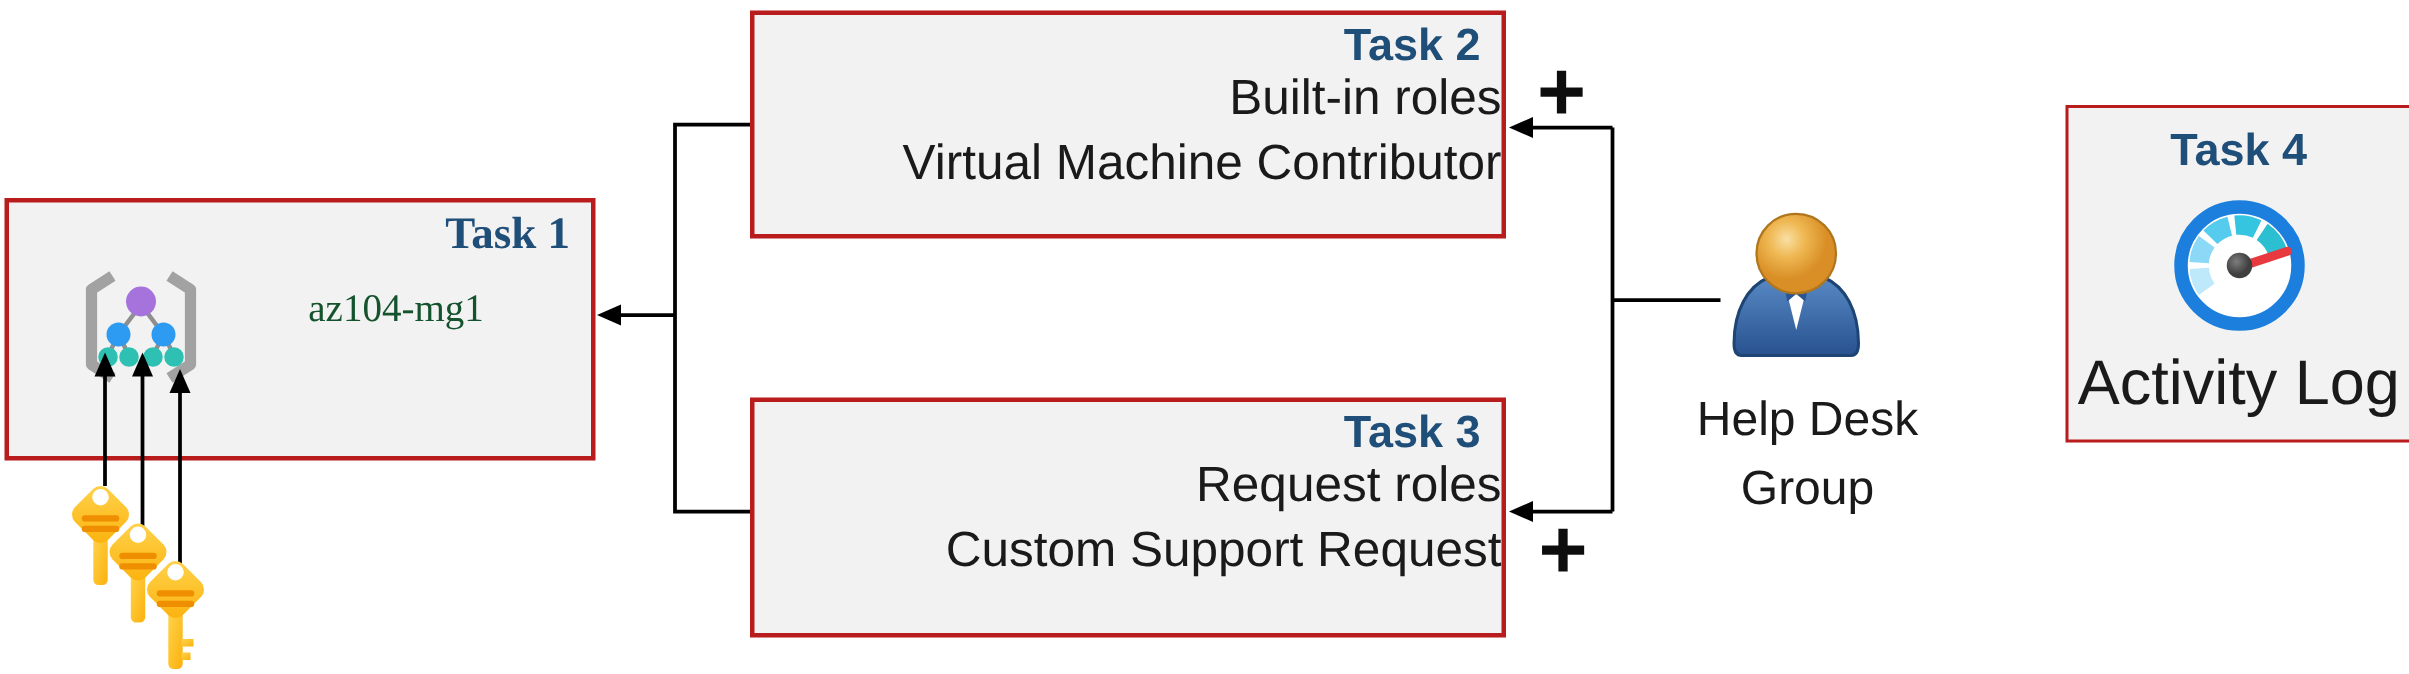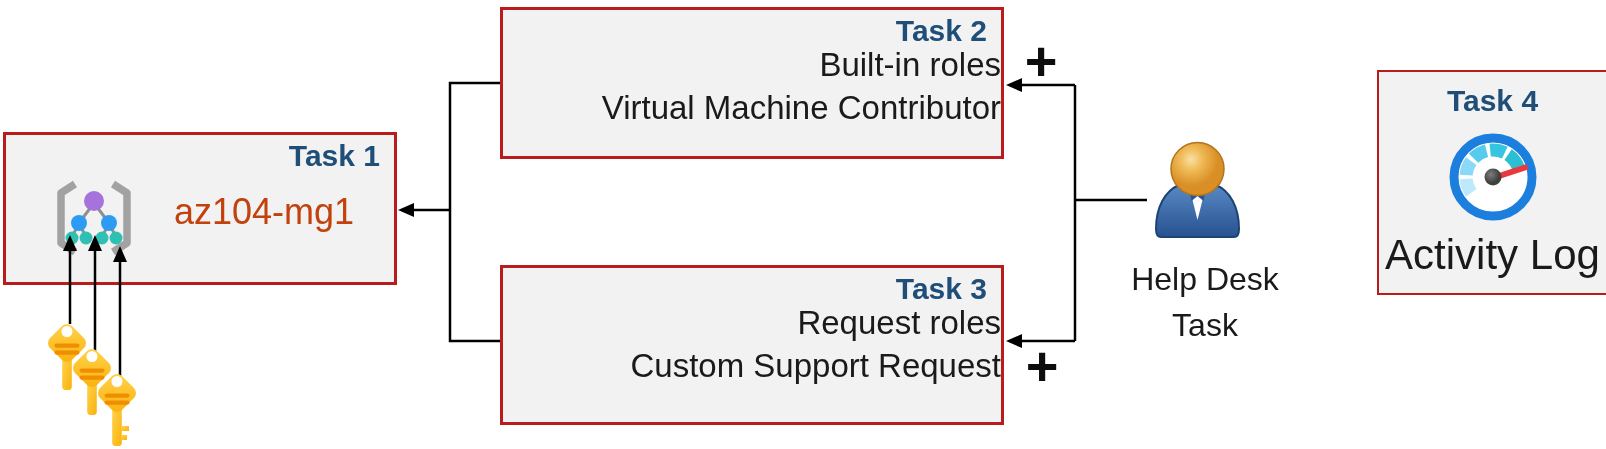--- a/index.html
+++ b/index.html
@@ -12,29 +12,29 @@
     box-sizing:border-box; z-index:1;
   }
   .badge {
     position:absolute; top:4px; right:14px;
     font-weight:bold; font-size:30px; color:#1F4E79; white-space:nowrap;
   }
   .box-lines {
     position:absolute; left:0; right:0; top:33px; text-align:right;
     font-size:33px; line-height:43px; color:#1a1a1a; white-space:nowrap;
   }
-  .task1 { left:3px; top:132px; width:394px; height:153px; }
+  .task1 { left:3px; top:132px; width:394px; height:175px;font-family:Liberation Serif, serif; }
   .task2 { left:500px; top:7px;   width:504px; height:152px; }
   .task3 { left:500px; top:265px; width:504px; height:160px; }
   .task4 { left:1351px; top:70px; width:231px; height:225px; border-width:2px;margin-left:26px; }
 
   .mg-icon { position:absolute; left:45px; top:44px; z-index:1; }
   .mg-label {
     position:absolute; left:138px; right:10px; top:56px; text-align:center;
-    font-size:36px; color:#c2410c; white-space:nowrap;
+    font-size:26px; color:#14532d; white-space:nowrap;
   }
   .badge-center {
     position:absolute; top:12px; left:0; right:0; text-align:center;
     font-weight:bold; font-size:30px; color:#1F4E79;
   }
   .gauge-icon { position:absolute; top:57px; left:50%; transform:translateX(-50%); }
   .task4-label {
     position:absolute; top:159px; left:0; right:0; text-align:center;
     font-size:42px; color:#1a1a1a; white-space:nowrap;
   }
@@ -141,21 +141,21 @@
     <path d="M 11,97 C 7.5,97 6,94 6,89 C 6,67 15,51 29,45 L 38,41.5 C 40,40.5 42,40.5 43,42
              L 47.5,49 L 52,42 C 53,40.5 55,40.5 57,41.5 L 66,45 C 80,51 89,67 89,89
              C 89,94 87.5,97 84,97 Z" fill="url(#bodyGrad)" stroke="#1E4474" stroke-width="2"></path>
     <path d="M 38,42 L 57,42 L 47.5,80 Z" fill="#ffffff"></path>
     <path d="M 38,42 L 47.5,56 L 41.5,61 Z" fill="#2A5590"></path>
     <path d="M 57,42 L 47.5,56 L 53.5,61 Z" fill="#2A5590"></path>
     <circle cx="47.5" cy="29" r="26.5" fill="url(#headGrad)" stroke="#B0761E" stroke-width="1.5"></circle>
   </svg>
   <div class="actor-label">
     <div>Help Desk</div>
-    <div>Task</div>
+    <div>Group</div>
   </div>
 
   <svg class="keys-icon" width="135" height="137" viewBox="0 0 135 137">
     <defs>
       <linearGradient id="keyGrad" x1="0" y1="0" x2="1" y2="1">
         <stop offset="0%" stop-color="#FFD44F"></stop>
           <stop offset="100%" stop-color="#FBB10B"></stop>
       </linearGradient>
     </defs>
     <g transform="translate(37,31)">

